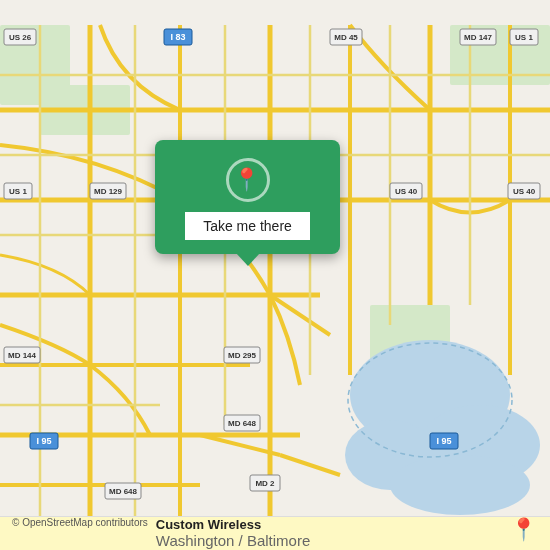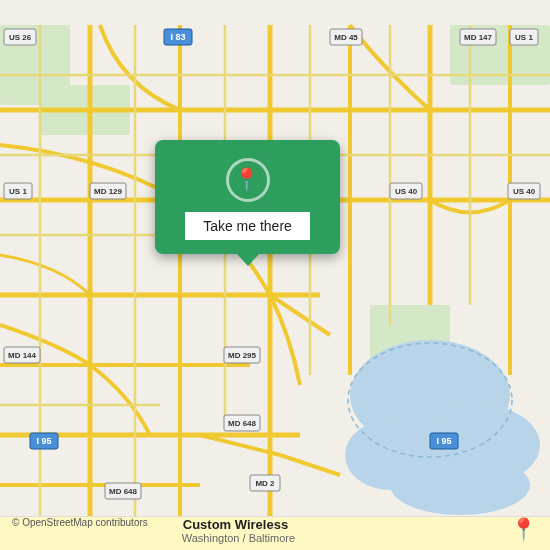--- a/index.html
+++ b/index.html
@@ -116,27 +116,25 @@
       flex-direction: column;
       align-items: flex-start;
       flex: 1;
       margin-left: 8px;
     }
 
     .bottom-title {
       font-size: 13px;
       font-weight: bold;
       color: #222;
-      margin-left: 27px;
     }
 
     .bottom-subtitle {
-      font-size: 11px;
+      font-size: 15px;
       color: #666;
-      margin-left: 26px;
     }
 
     .moovit-logo {
       display: flex;
       align-items: center;
       gap: 4px;
     }
 
     .moovit-pin {
       font-size: 22px;

